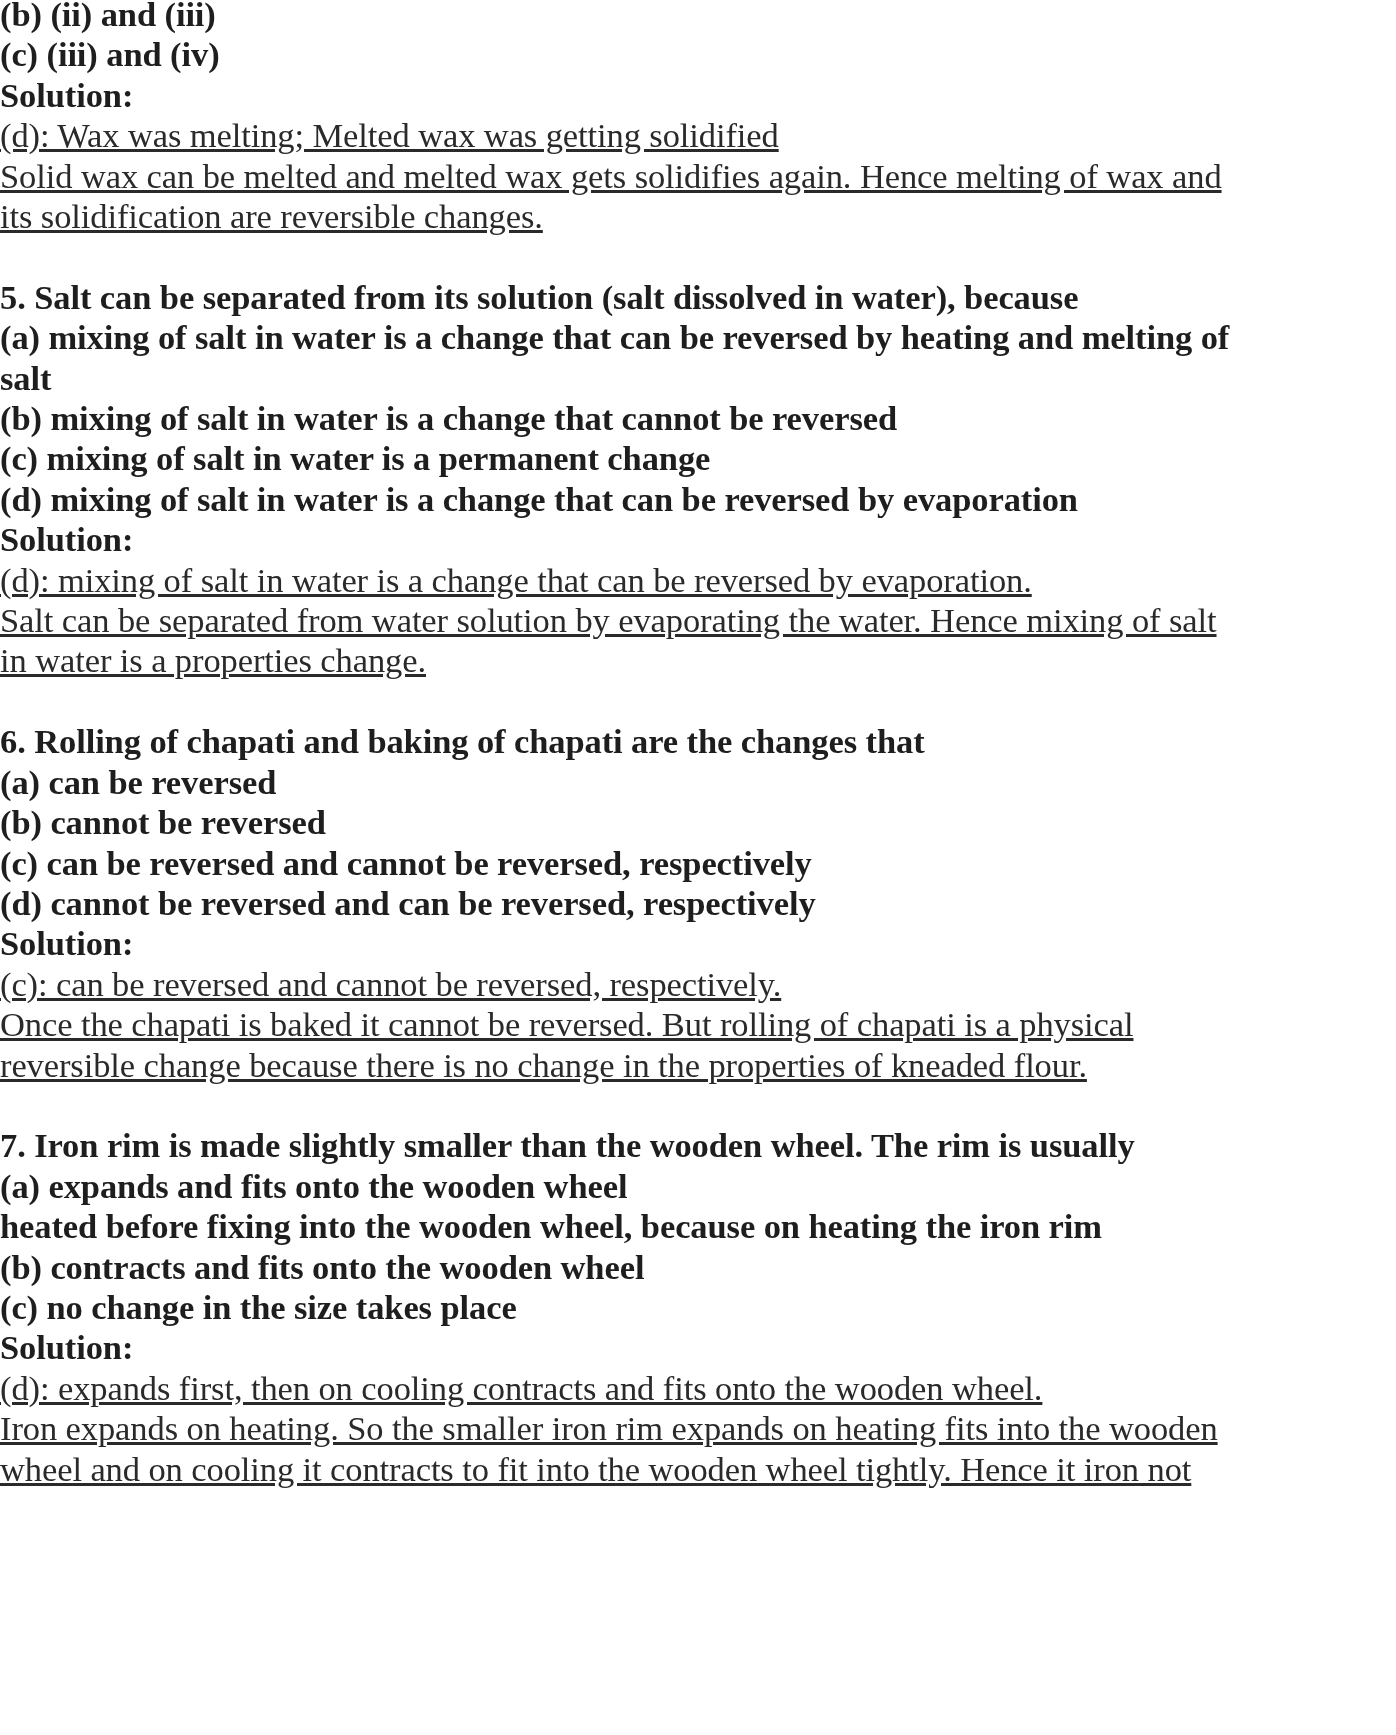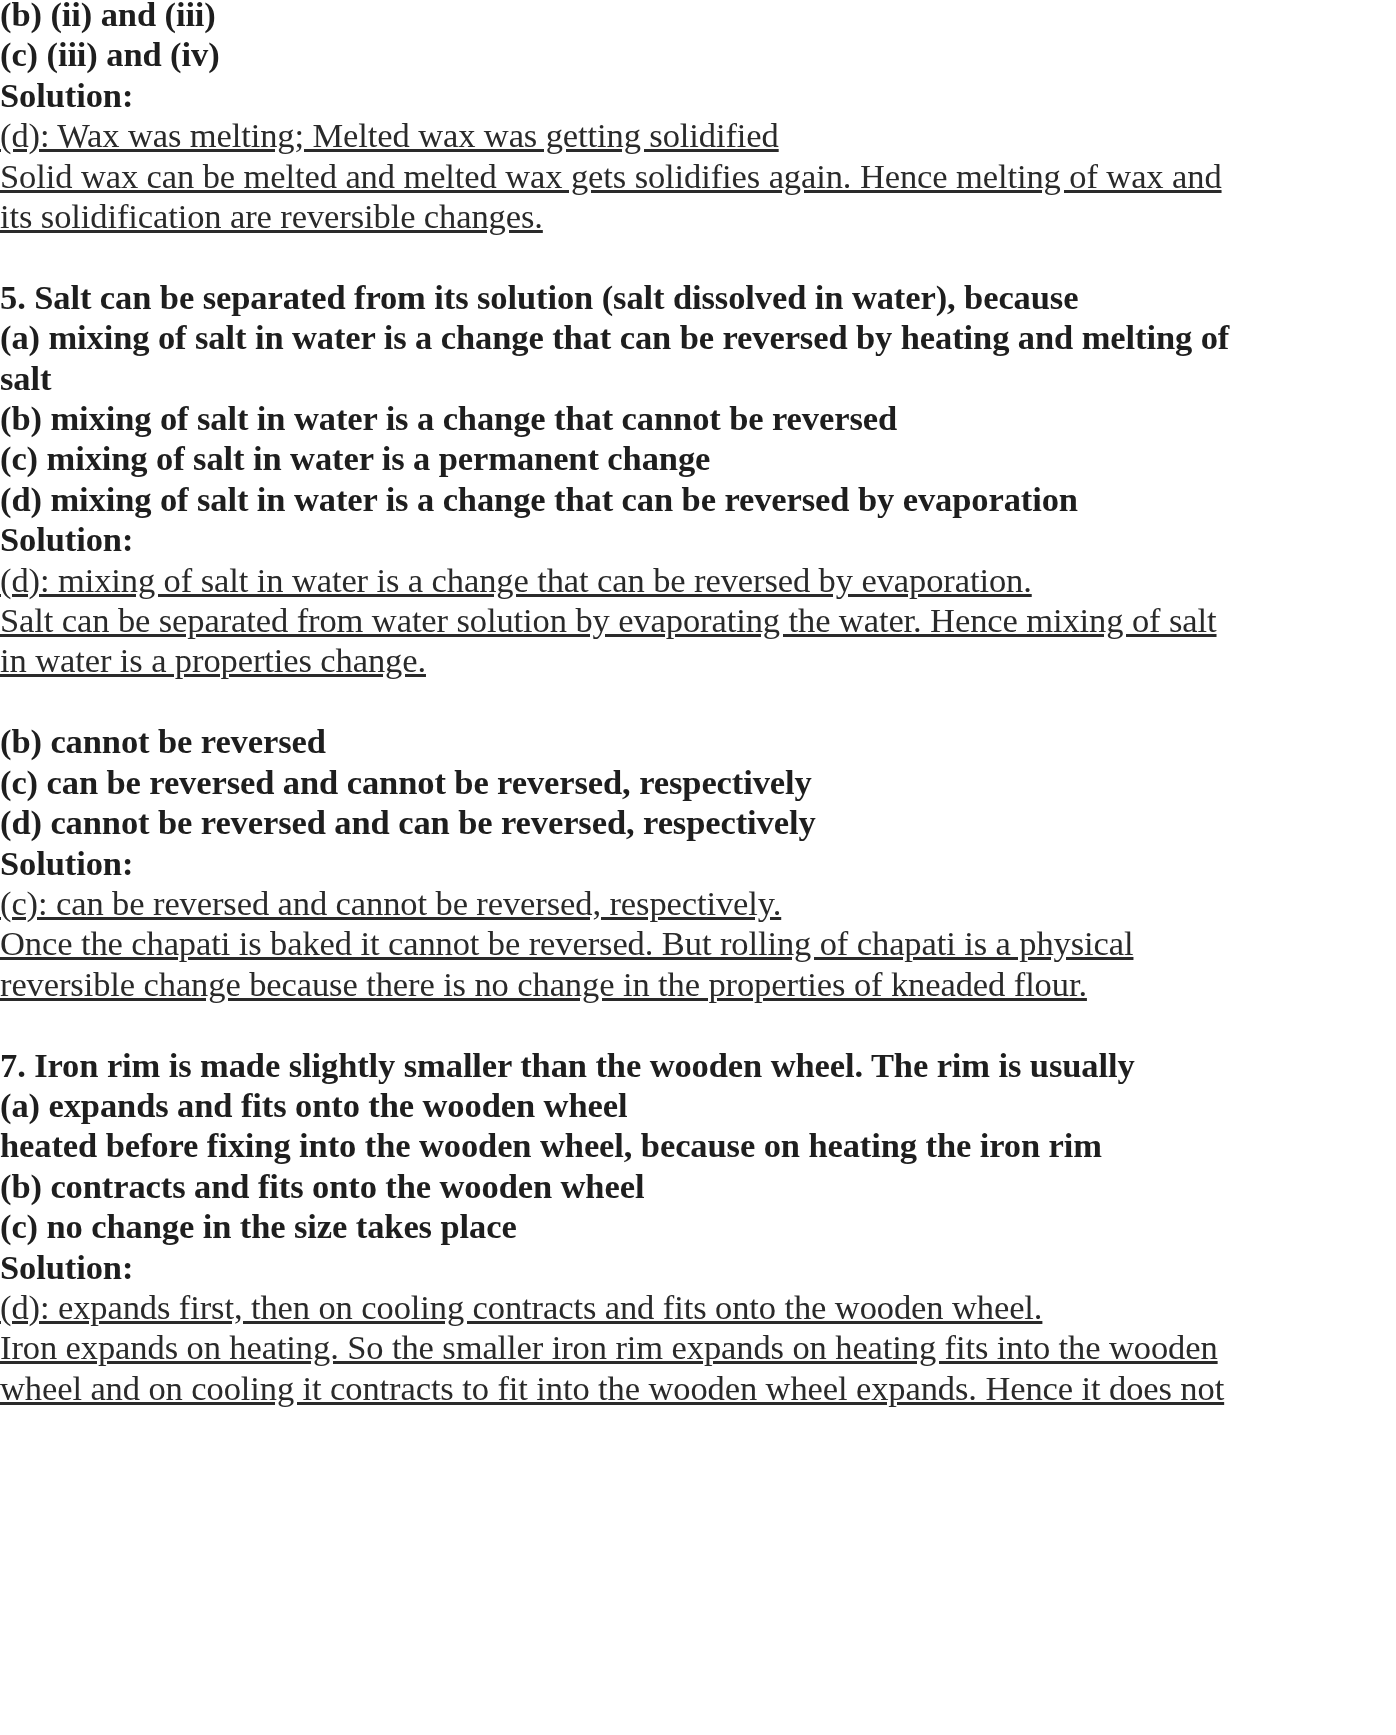--- a/index.html
+++ b/index.html
@@ -71,36 +71,38 @@
     <span class="line bold">(d) mixing of salt in water is a change that can be reversed by evaporation</span>
     <span class="line bold">Solution:</span>
     <span class="line regular">(d): mixing of salt in water is a change that can be reversed by evaporation.</span>
     <span class="line regular">Salt can be separated from water solution by evaporating the water. Hence mixing of salt</span>
     <span class="line regular">in water is a properties change.</span>
   </section>
 
   <span class="gap"></span>
 
   <section class="block">
+    <span class="line bold">6. Rolling of chapati and baking of chapati are the changes that</span>
+    <span class="line bold">(a) can be reversed</span>
     <span class="line bold">(b) cannot be reversed</span>
     <span class="line bold">(c) can be reversed and cannot be reversed, respectively</span>
     <span class="line bold">(d) cannot be reversed and can be reversed, respectively</span>
     <span class="line bold">Solution:</span>
     <span class="line regular">(c): can be reversed and cannot be reversed, respectively.</span>
     <span class="line regular">Once the chapati is baked it cannot be reversed. But rolling of chapati is a physical</span>
     <span class="line regular">reversible change because there is no change in the properties of kneaded flour.</span>
   </section>
 
   <span class="gap"></span>
 
   <section class="block">
     <span class="line bold">7. Iron rim is made slightly smaller than the wooden wheel. The rim is usually</span>
     <span class="line bold">(a) expands and fits onto the wooden wheel</span>
     <span class="line bold">heated before fixing into the wooden wheel, because on heating the iron rim</span>
     <span class="line bold">(b) contracts and fits onto the wooden wheel</span>
     <span class="line bold">(c) no change in the size takes place</span>
     <span class="line bold">Solution:</span>
     <span class="line regular">(d): expands first, then on cooling contracts and fits onto the wooden wheel.</span>
     <span class="line regular">Iron expands on heating. So the smaller iron rim expands on heating fits into the wooden</span>
-    <span class="line regular">wheel and on cooling it contracts to fit into the wooden wheel expands. Hence it does not</span>
+    <span class="line regular">wheel and on cooling it contracts to fit into the wooden wheel tightly. Hence it iron not</span>
   </section>
 
 </div>
 
 </body></html>

